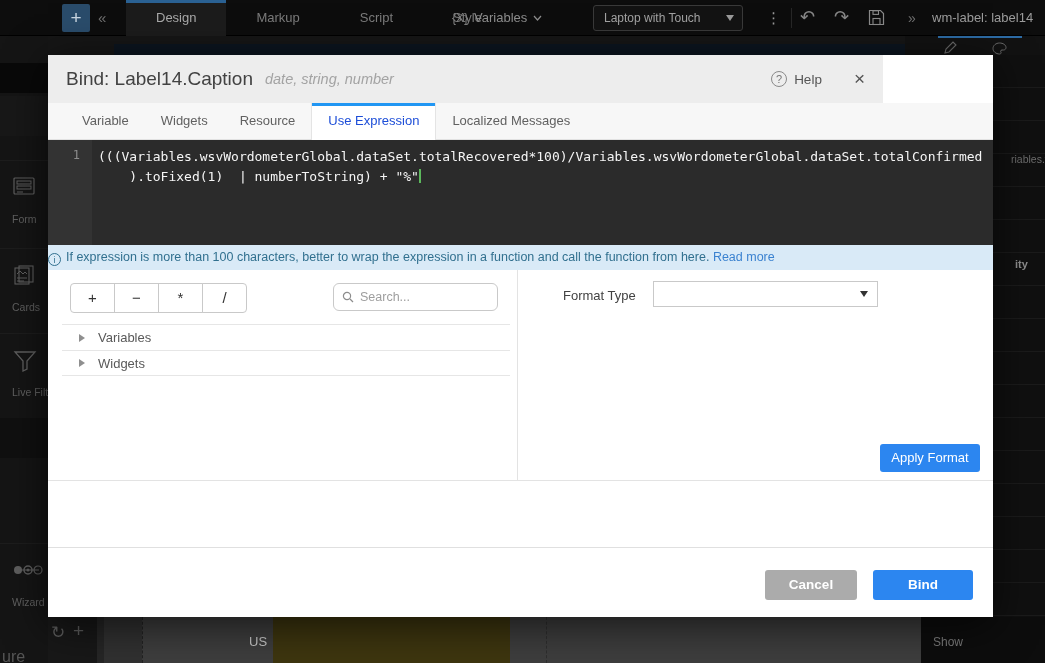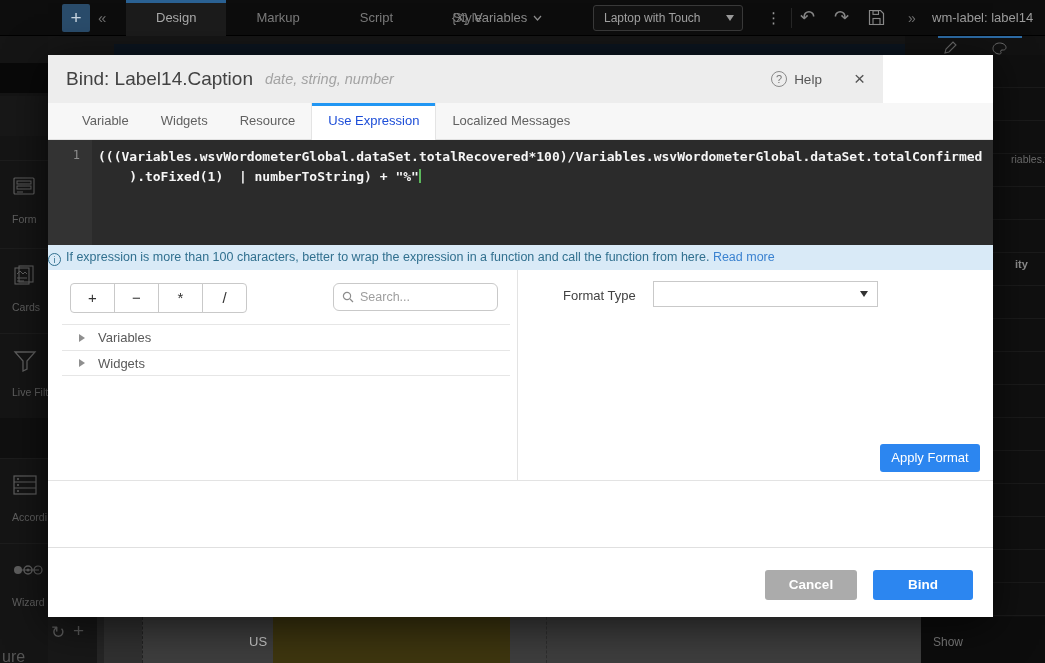--- a/index.html
+++ b/index.html
@@ -69,21 +69,21 @@
   .help-circle { width:16px; height:16px; border:1px solid #8a8a8a; border-radius:50%; color:#777; font-size:11px; line-height:15px; text-align:center; }
   .help-label { font-size:13.5px; color:#555; margin-left:7px; }
   .m-close { font-size:19px; color:#555; margin-left:32px; }
 
   .m-tabs { position:absolute; left:0; top:48px; width:945px; height:37px; background:#f7f7f7; border-bottom:1px solid #e2e2e2; display:flex; padding-left:18px; }
   .m-tab { height:37px; line-height:36px; padding:0 16px; font-size:13px; color:#616161; }
   .m-tab.active { background:#fff; color:#1d4ed8; box-shadow:inset 0 3px 0 0 #2196f3; border-left:1px solid #e4e4e4; border-right:1px solid #e4e4e4; height:38px; }
 
   .m-editor { position:absolute; left:0; top:85px; width:945px; height:105px; background:#2b2b2b; display:flex; font-family:"DejaVu Sans Mono", monospace; }
   .gutter { width:44px; background:#333; color:#8c8c8c; font-size:12px; text-align:right; padding:8px 12px 0 0; }
-  .codearea { flex:1; padding:7px 6px 0 6px; color:#f5f5f5; font-size:13px; line-height:20px; font-weight:bold; }
+  .codearea { flex:1; padding:7px 6px 0 6px; color:#f5f5f5; font-size:13px; line-height:20px; font-weight:normal; }
   .codeline { white-space:pre; }
   .cursor { display:inline-block; width:2px; height:14px; background:#5cb85c; vertical-align:-2px; }
 
   .m-info { position:absolute; left:0; top:190px; width:945px; height:25px; background:#d9eaf7; line-height:25px; font-size:12.5px; color:#31708f; white-space:nowrap; }
   .info-i { display:inline-block; width:13px; height:13px; border:1px solid #31708f; border-radius:50%; font-size:9px; line-height:12px; text-align:center; vertical-align:-2px; margin-right:5px; }
   .read-more { color:#3b82d0; }
 
   .m-body { position:absolute; left:0; top:215px; width:945px; height:211px; border-bottom:1px solid #e3e3e3; }
   .left-pane { position:absolute; left:0; top:0; width:470px; height:211px; border-right:1px solid #e3e3e3; }
   .op-group { position:absolute; left:22px; top:13px; display:inline-flex; }
@@ -198,32 +198,20 @@
       <span class="ic">
         <svg width="24" height="22" viewBox="0 0 24 22">
             <path d="M2 2h20l-8 9v8l-4 2v-10z" fill="none" stroke="#5f5f5f" stroke-width="1.3"></path>
           </svg>
       </span>
       <span class="lb">Live Filt</span>
     </div>
 
     <div class="sb-darkrow" style="top:382px; height:40px; background:#101010;"></div>
 
-    <div class="sb-item" style="top:422px;">
-      <span class="ic">
-        <svg width="24" height="20" viewBox="0 0 24 20">
-            <rect x="1" y="1" width="22" height="18" fill="none" stroke="#5f5f5f" stroke-width="1.2"></rect>
-            <path d="M1 7h22M1 13h22" stroke="#5f5f5f"></path>
-            <circle cx="5" cy="4" r="1" fill="#5f5f5f"></circle>
-            <circle cx="5" cy="10" r="1" fill="#5f5f5f"></circle>
-            <circle cx="5" cy="16" r="1" fill="#5f5f5f"></circle>
-          </svg>
-      </span>
-      <span class="lb">Accordi</span>
-    </div>
 
     <div class="sb-item" style="top:507px;padding-left:31px;">
       <span class="ic" style="top:20px;">
         <svg width="30" height="12" viewBox="0 0 30 12">
             <path d="M4 6h22" stroke="#5f5f5f"></path>
             <circle cx="5" cy="6" r="4" fill="#5f5f5f"></circle>
             <circle cx="15" cy="6" r="4" fill="none" stroke="#5f5f5f" stroke-width="1.5"></circle>
             <circle cx="15" cy="6" r="1.5" fill="#5f5f5f"></circle>
             <circle cx="25" cy="6" r="4" fill="none" stroke="#5f5f5f" stroke-width="1.2"></circle>
           </svg>

